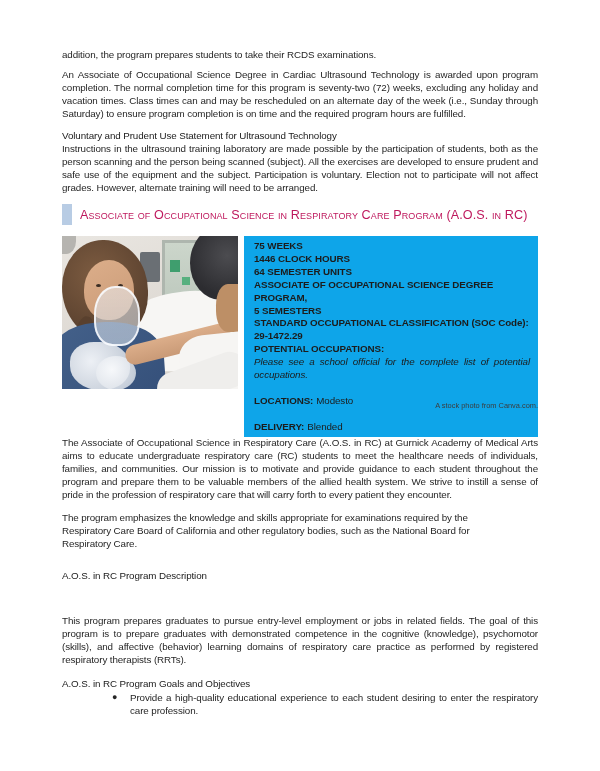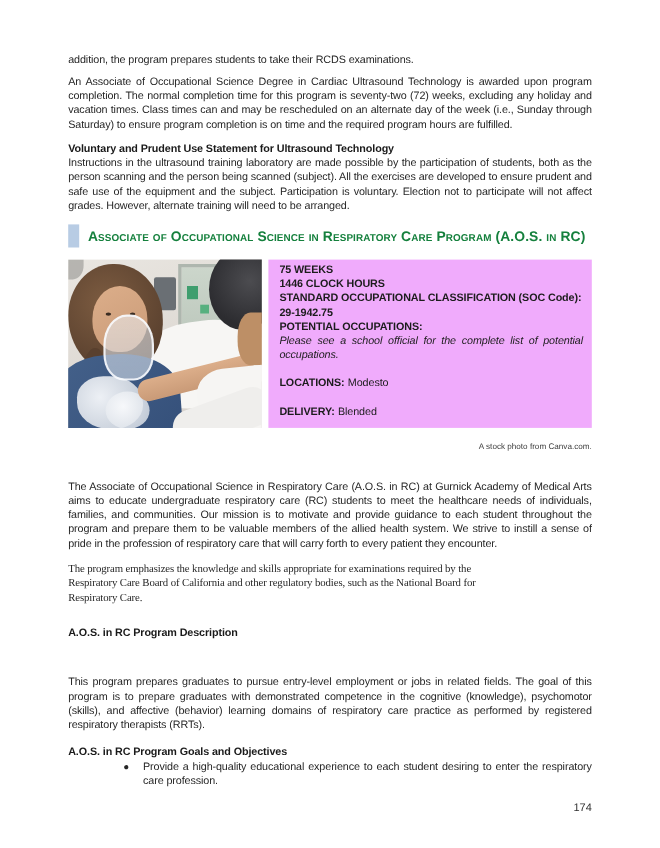--- a/index.html
+++ b/index.html
@@ -2,32 +2,32 @@
 <html><head>
 <meta charset="utf-8">
 <style>
   html,body{margin:0;padding:0;background:#ffffff;}
   .page{position:relative;width:600px;height:760px;background:#ffffff;overflow:hidden;
         font-family:"Liberation Sans",sans-serif;color:#262626;}
   .blk{position:absolute;left:62px;width:476px;}
   .body-text{font-size:9.8px;line-height:13px;letter-spacing:-0.1px;}
   .just{text-align:justify;}
   .prelines{white-space:pre-line;}
-  .run-head{font-weight:bold;color:#1a1a1a;}
+  .run-head{font-weight:normal;color:#1a1a1a;}
   
   .sec-head{display:flex;align-items:center;}
   .accent-sq{width:10px;height:21px;background:#b8cce4;margin-right:8px;flex:0 0 auto;}
-  .sec-title{font-weight:bold;font-size:12.6px;letter-spacing:0.1px;color:#15803d;
+  .sec-title{font-weight:normal;font-size:12.6px;letter-spacing:0.1px;color:#be185d;
              font-variant:small-caps;white-space:nowrap;}
   
   .media-row{display:flex;gap:6px;}
   .photo{position:relative;width:176px;height:153px;flex:0 0 auto;overflow:hidden;
          background:linear-gradient(160deg,#e9e6e1 0%,#ded9d3 55%,#d3cfca 100%);}
   .photo div{position:absolute;}
-  .facts{flex:1;background:#f0abfc;padding:4px 8px 3px 10px;
+  .facts{flex:1;background:#0ea5e9;padding:4px 8px 3px 10px;
          font-size:9.8px;line-height:12.9px;letter-spacing:-0.1px;font-weight:bold;color:#1c1c1c;}
   .facts .row{white-space:pre-line;}
   .facts .note{font-weight:normal;font-style:italic;text-align:justify;}
   .facts .val{font-weight:normal;margin-left:3px;}
   .caption{font-size:7.4px;color:#3c3c3c;letter-spacing:0;text-align:right;}
   
   .goal-item{display:flex;}
   .goal-bullet{flex:0 0 18px;margin-left:50px;font-size:9px;line-height:13px;}
   .goal-text{flex:1;}
   .page-num{position:absolute;left:62px;width:476px;text-align:right;font-size:10px;color:#2e2e2e;}
@@ -103,51 +103,53 @@
       <div class="ph-mask"></div>
       <div class="ph-doc-hair"></div>
       <div class="ph-doc-face"></div>
       <div class="ph-doc-coat"></div>
       <div class="ph-doc-sleeve"></div>
     </div>
 
     <div class="facts">
       <div class="row">75 WEEKS</div>
       <div class="row">1446 CLOCK HOURS</div>
+      <div class="row">64 SEMESTER UNITS</div>
+      <div class="row">ASSOCIATE OF OCCUPATIONAL SCIENCE DEGREE PROGRAM,
+5 SEMESTERS</div>
       <div class="row">STANDARD OCCUPATIONAL CLASSIFICATION (SOC Code):
-29-1942.75</div>
+29-1472.29</div>
       <div class="row">POTENTIAL OCCUPATIONS:</div>
       <div class="row note">Please see a school official for the complete list of potential occupations.</div>
       <div class="row">
         <span>LOCATIONS:</span><span class="val">Modesto</span>
       </div>
       <div class="row">
         <span>DELIVERY:</span><span class="val">Blended</span>
       </div>
     </div>
   </div>
 
   <div class="blk caption" style="top:401px;">A stock photo from Canva.com.</div>
 
 
   <div class="blk body-text just" style="top:436px;">The Associate of Occupational Science in Respiratory Care (A.O.S. in RC) at Gurnick Academy of Medical Arts aims to educate undergraduate respiratory care (RC) students to meet the healthcare needs of individuals, families, and communities. Our mission is to motivate and provide guidance to each student throughout the program and prepare them to be valuable members of the allied health system. We strive to instill a sense of pride in the profession of respiratory care that will carry forth to every patient they encounter.</div>
 
-  <div class="blk body-text prelines" style="top:511px;font-family:Liberation Serif, serif;">The program emphasizes the knowledge and skills appropriate for examinations required by the
+  <div class="blk body-text prelines" style="top:511px;">The program emphasizes the knowledge and skills appropriate for examinations required by the
 Respiratory Care Board of California and other regulatory bodies, such as the National Board for
 Respiratory Care.</div>
 
 
   <div class="blk body-text run-head" style="top:569px;">A.O.S. in RC Program Description</div>
 
   <div class="blk body-text just" style="top:614px;">This program prepares graduates to pursue entry-level employment or jobs in related fields. The goal of this program is to prepare graduates with demonstrated competence in the cognitive (knowledge), psychomotor (skills), and affective (behavior) learning domains of respiratory care practice as performed by registered respiratory therapists (RRTs).</div>
 
   <div class="blk body-text run-head" style="top:677px;">A.O.S. in RC Program Goals and Objectives</div>
 
   <div class="blk body-text" style="top:691px;">
     <div class="goal-item">
       <span class="goal-bullet">●</span>
       <span class="goal-text just">Provide a high-quality educational experience to each student desiring to enter the respiratory care profession.</span>
     </div>
   </div>
 
-  <div class="page-num" style="top:729px;">174</div>
 
 </div>
 
 </body></html>

